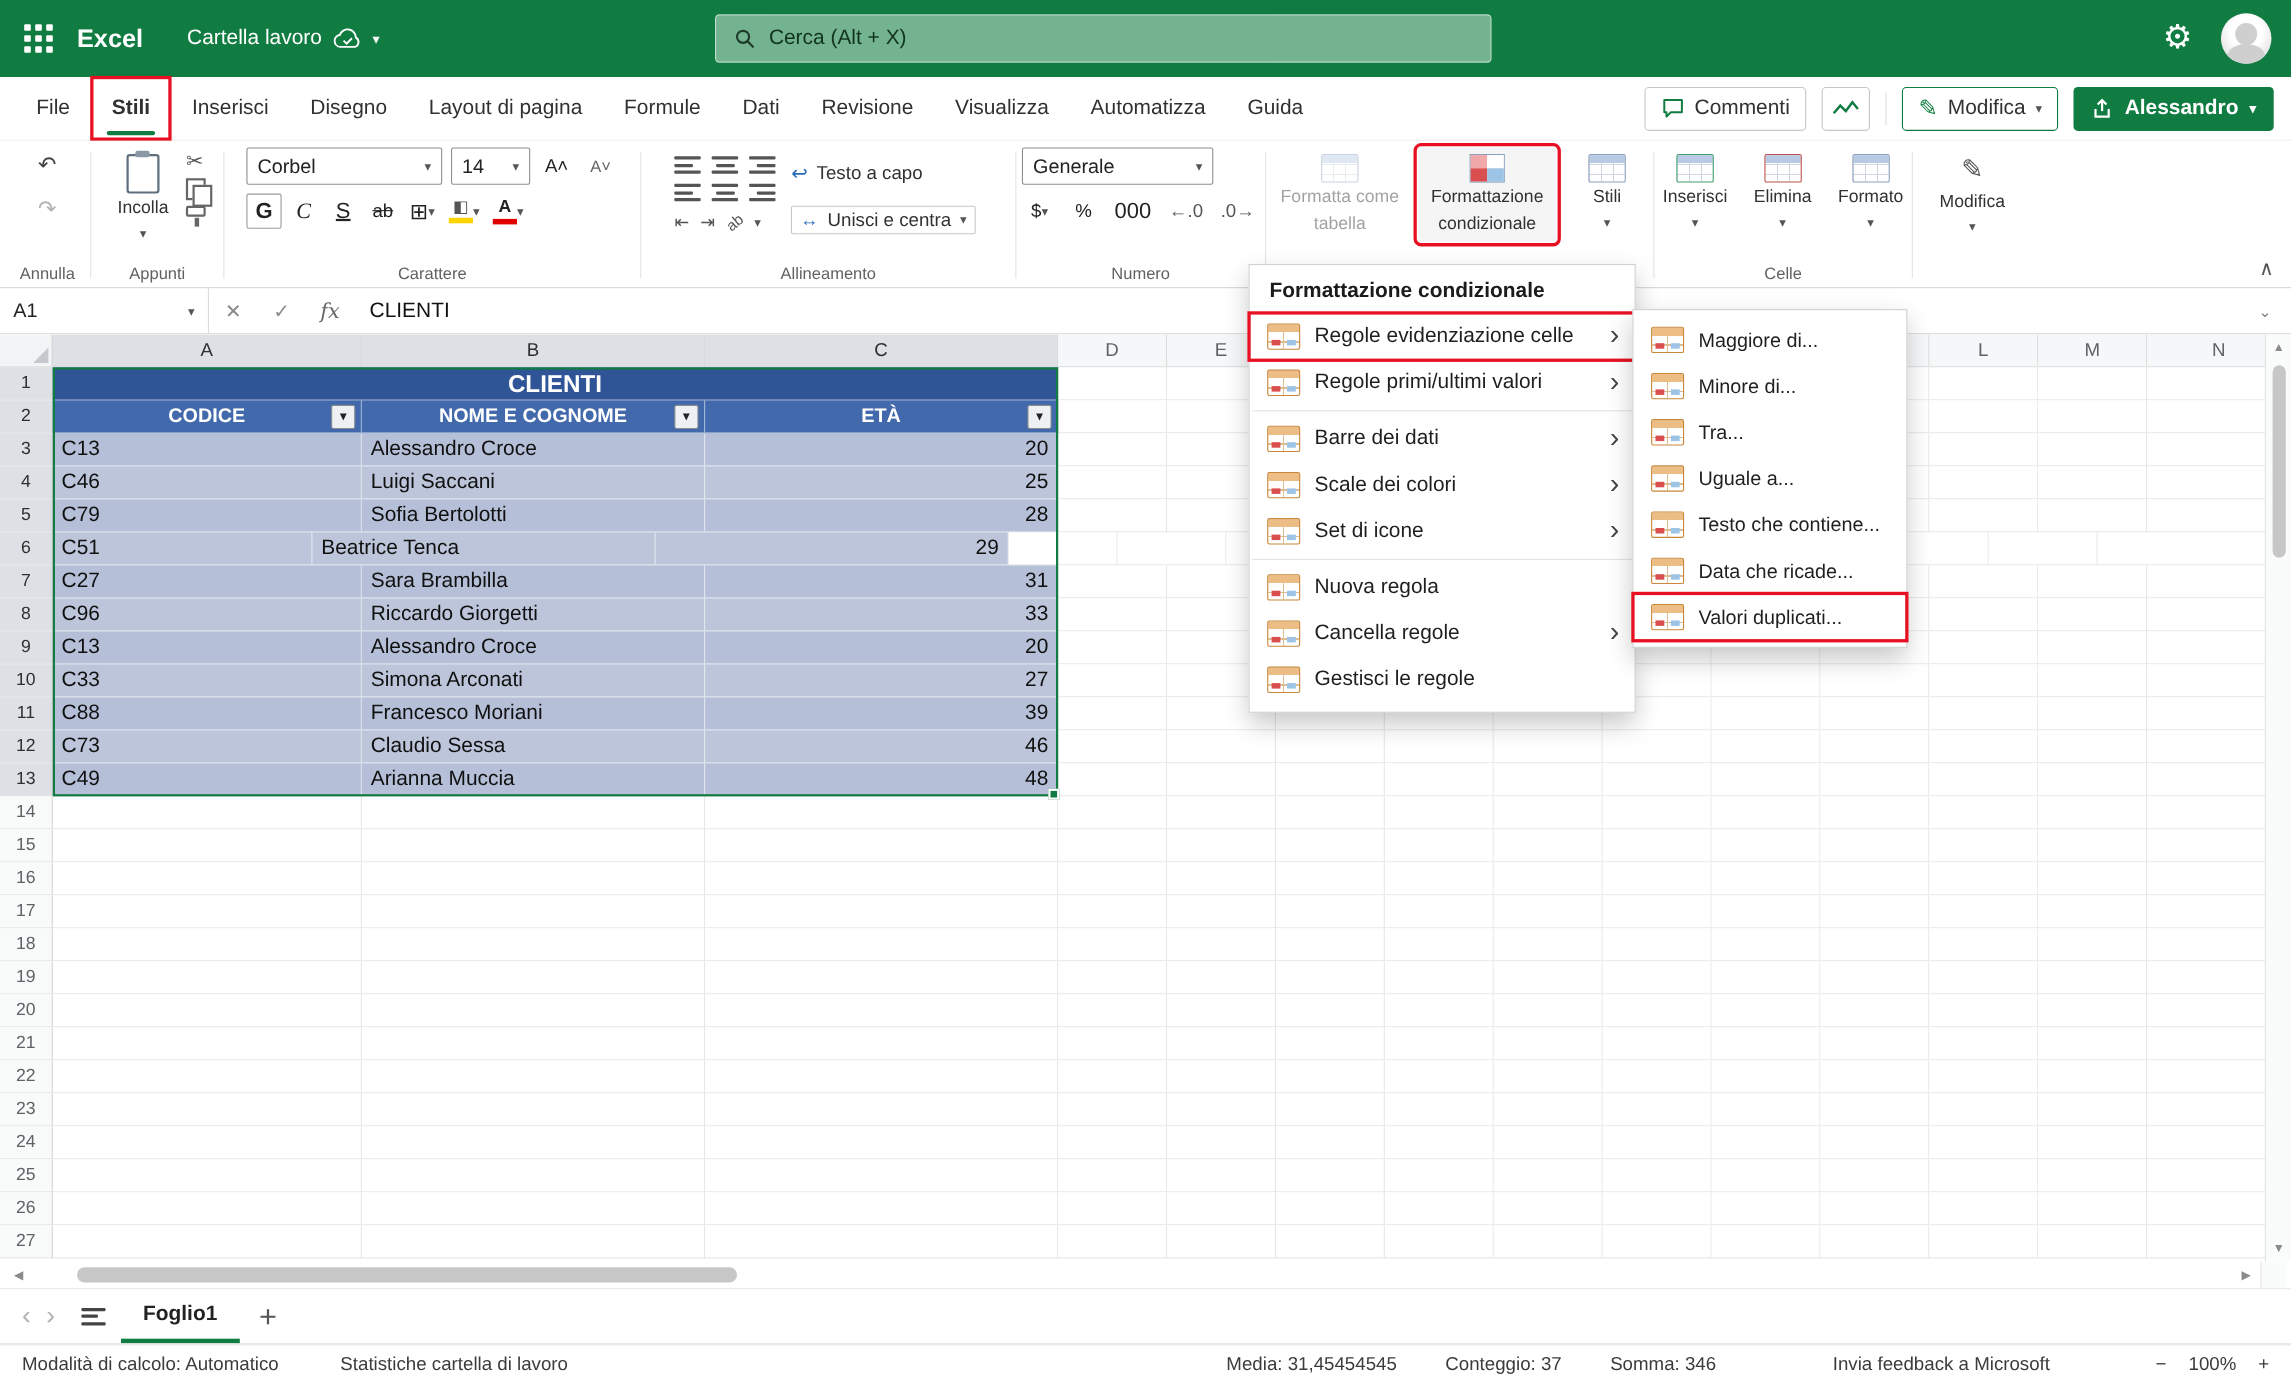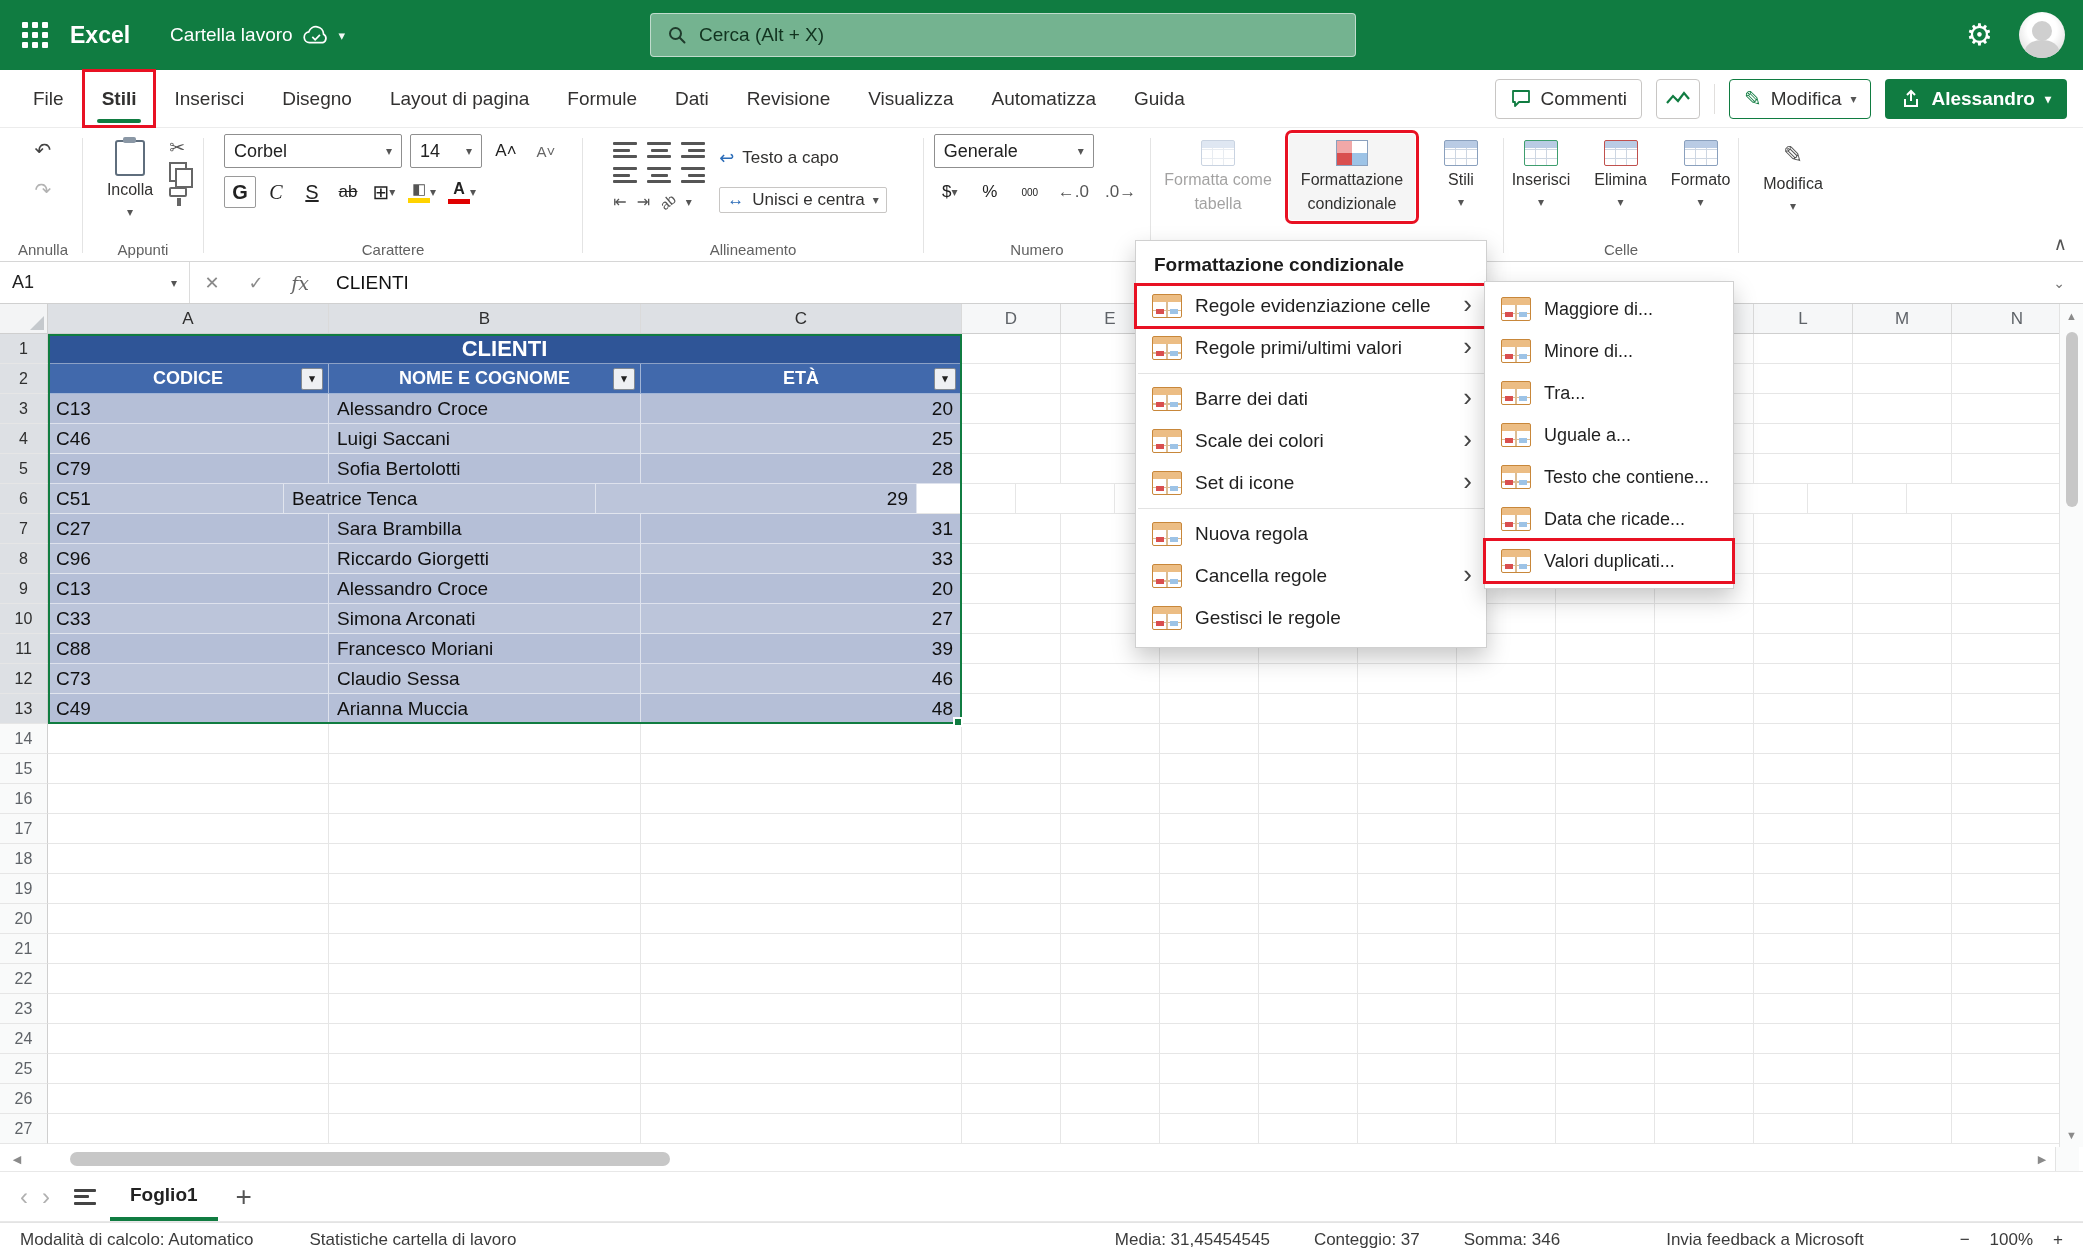--- a/index.html
+++ b/index.html
@@ -380,31 +380,31 @@
             </span>
           </div>
         </div>
       </div>
       <div class="glabel">Allineamento</div>
     </div>
     <div class="gsep"></div>
 
     <div class="rgroup" style="width:218px">
       <div class="gbody" style="flex-direction:column;gap:0">
-        <div class="combo" style="width:160px">
+        <div class="combo" style="width:174px">
           <span>Generale</span>
           <span class="chev-s">▾</span>
         </div>
         <div class="numicons">
           <span class="fmt">
               <span>$</span>
               <span class="chev-s">▾</span>
             </span>
           <span class="fmt">%</span>
-          <span class="fmt" style="font-size:10px">000</span>
+          <span class="fmt" style="font-size:20px">000</span>
           <span class="fmt tiny">←.0</span>
           <span class="fmt tiny">.0→</span>
         </div>
       </div>
       <div class="glabel">Numero</div>
     </div>
     <div class="gsep"></div>
 
     <div class="rgroup">
       <div class="gbody">

